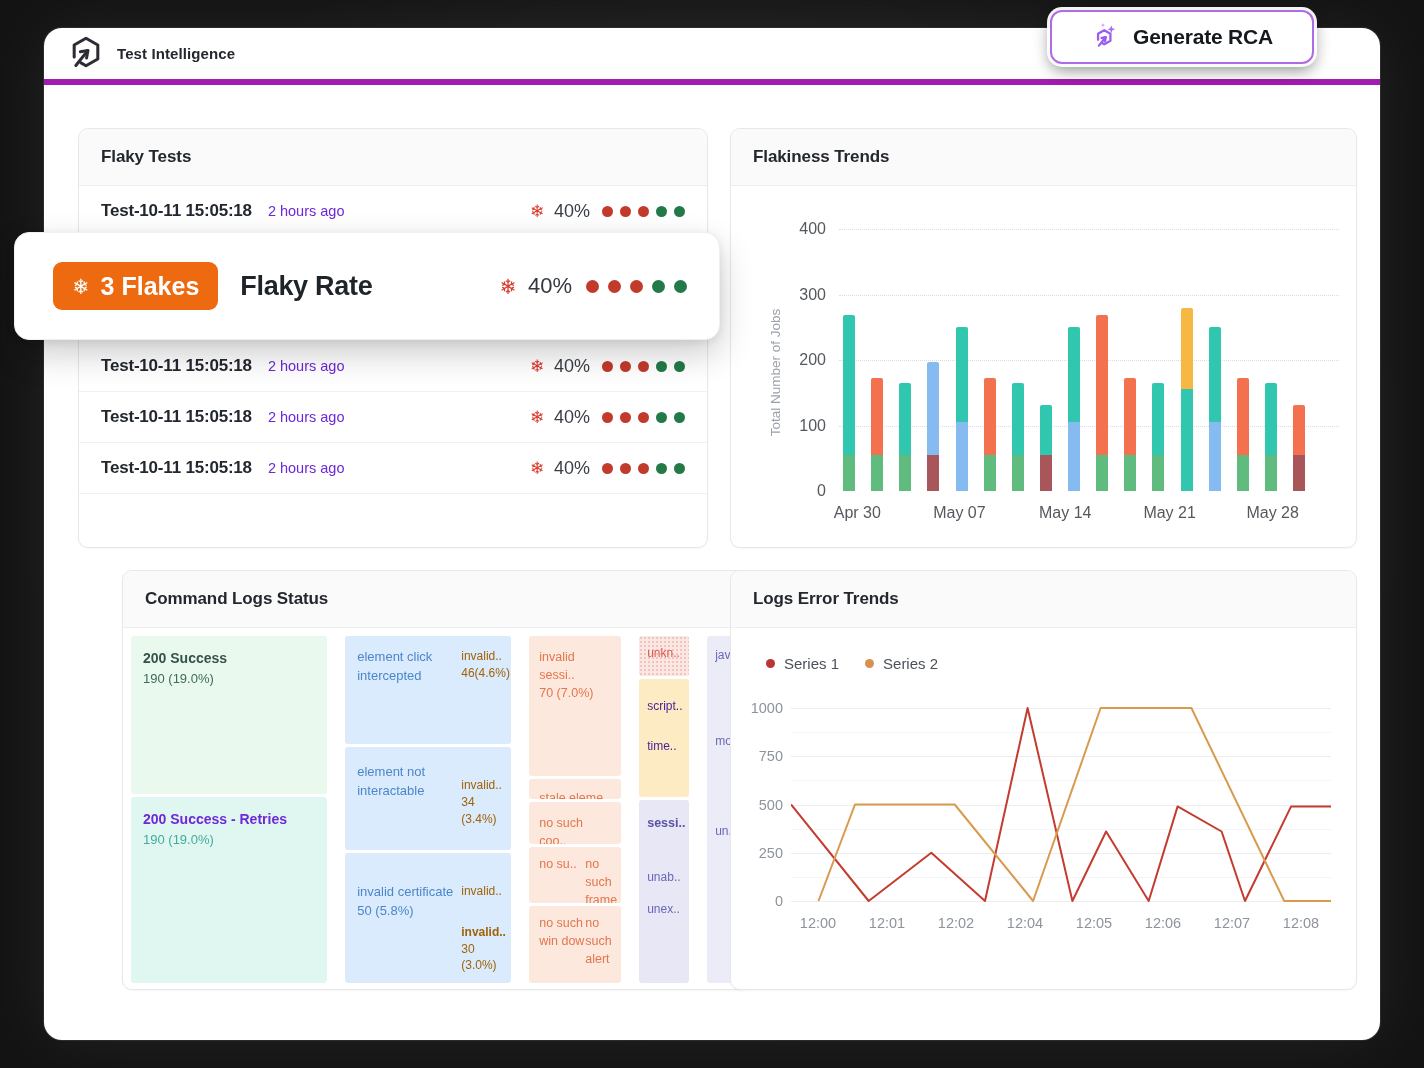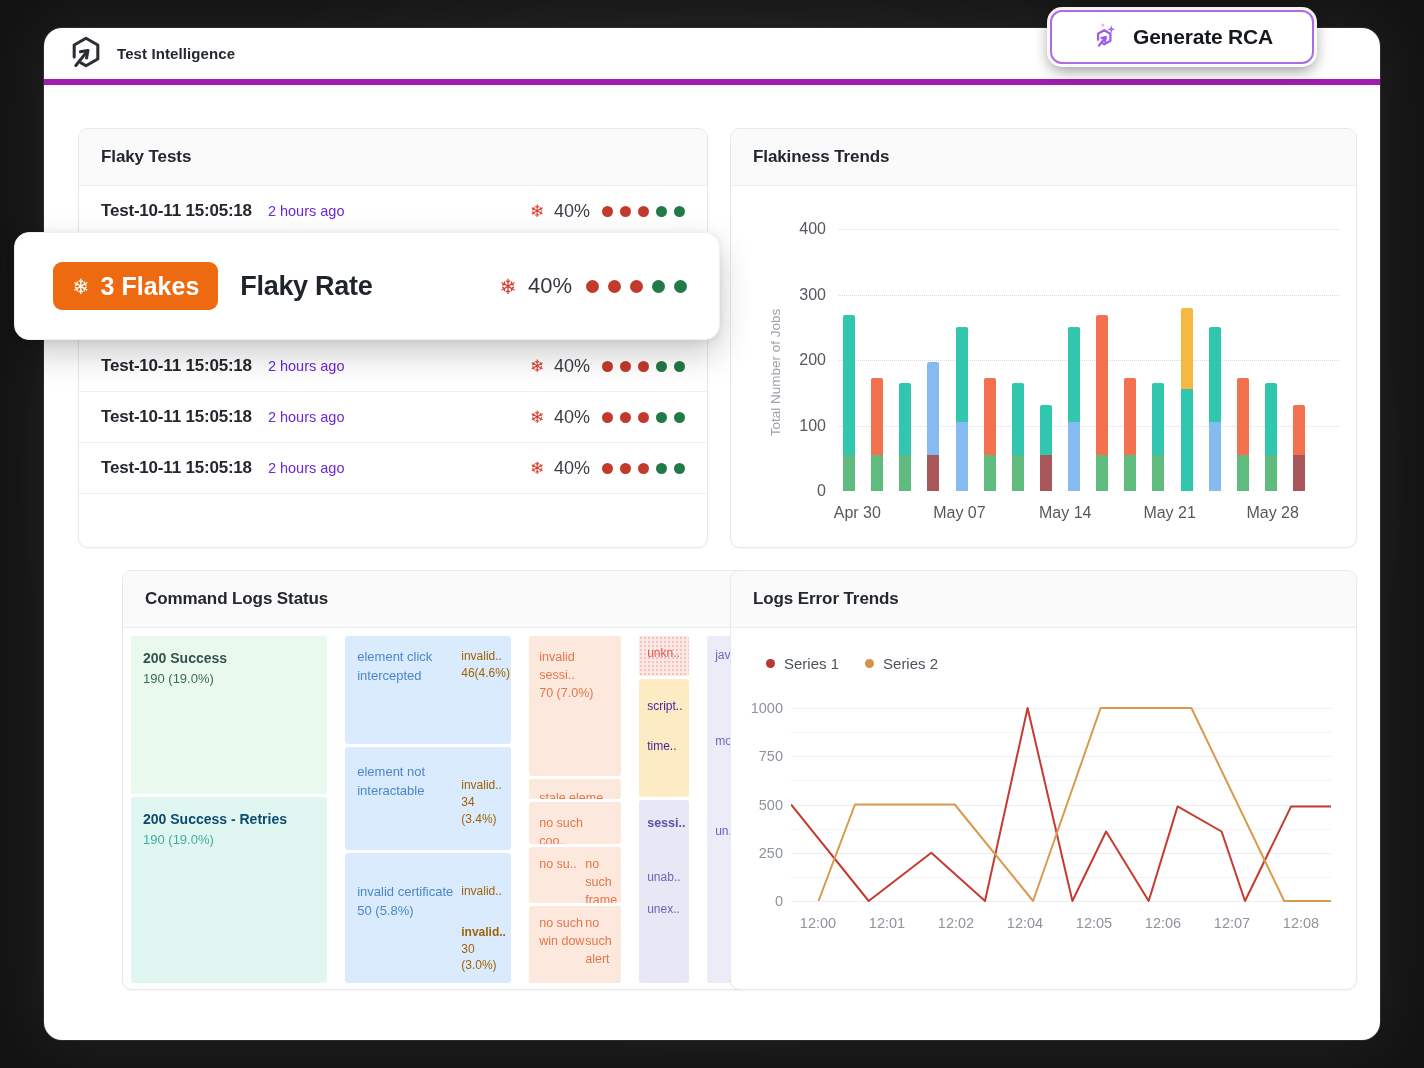--- a/index.html
+++ b/index.html
@@ -114,21 +114,21 @@
   .c-mint{ background:#E0F6F1; }
   .c-blue{ background:#D9EBFC; }
   .c-peach{ background:#FCE8DC; }
   .c-pinkdot{ background:#FBE7E3; background-image:radial-gradient(#F2C3BD 1px, rgba(0,0,0,0) 1px); background-size:4px 4px; }
   .c-yellow{ background:#FCEBC3; }
   .c-lav{ background:#E7E7F6; }
   .c-lav2{ background:#ECECF9; }
   .tm-pad{ padding:12px 12px; }
   .t-green1{ color:#36534B; font-size:14px; font-weight:600; line-height:1.5; }
   .t-green2{ color:#3E6B5B; font-size:13px; line-height:1.5; }
-  .t-teal1{ color:#0c4a6e; font-size:14px; font-weight:600; line-height:1.5; }
+  .t-teal1{ color:#6d28d9; font-size:14px; font-weight:600; line-height:1.5; }
   .t-teal2{ color:#43AD9B; font-size:13px; line-height:1.5; }
   .t-blue{ color:#4C86CB; font-size:13px; line-height:1.45; }
   .t-blue-sm{ color:#a16207; font-size:12px; line-height:1.4; }
   .t-peach{ color:#E4764E; font-size:12.5px; line-height:1.45; overflow-wrap:break-word; }
   .t-red{ color:#D85F4F; font-size:12px; }
   .t-yel{ color:#4c1d95; font-size:12px; }
   .t-purp{ color:#6A67B6; font-size:12px; }
   .t-purp-b{ color:#5A53A6; font-size:12.5px; font-weight:700; }
   .grid2{ display:grid; grid-template-columns:104px 1fr; }
   .pgrid2{ display:grid; grid-template-columns:46px 1fr; }

